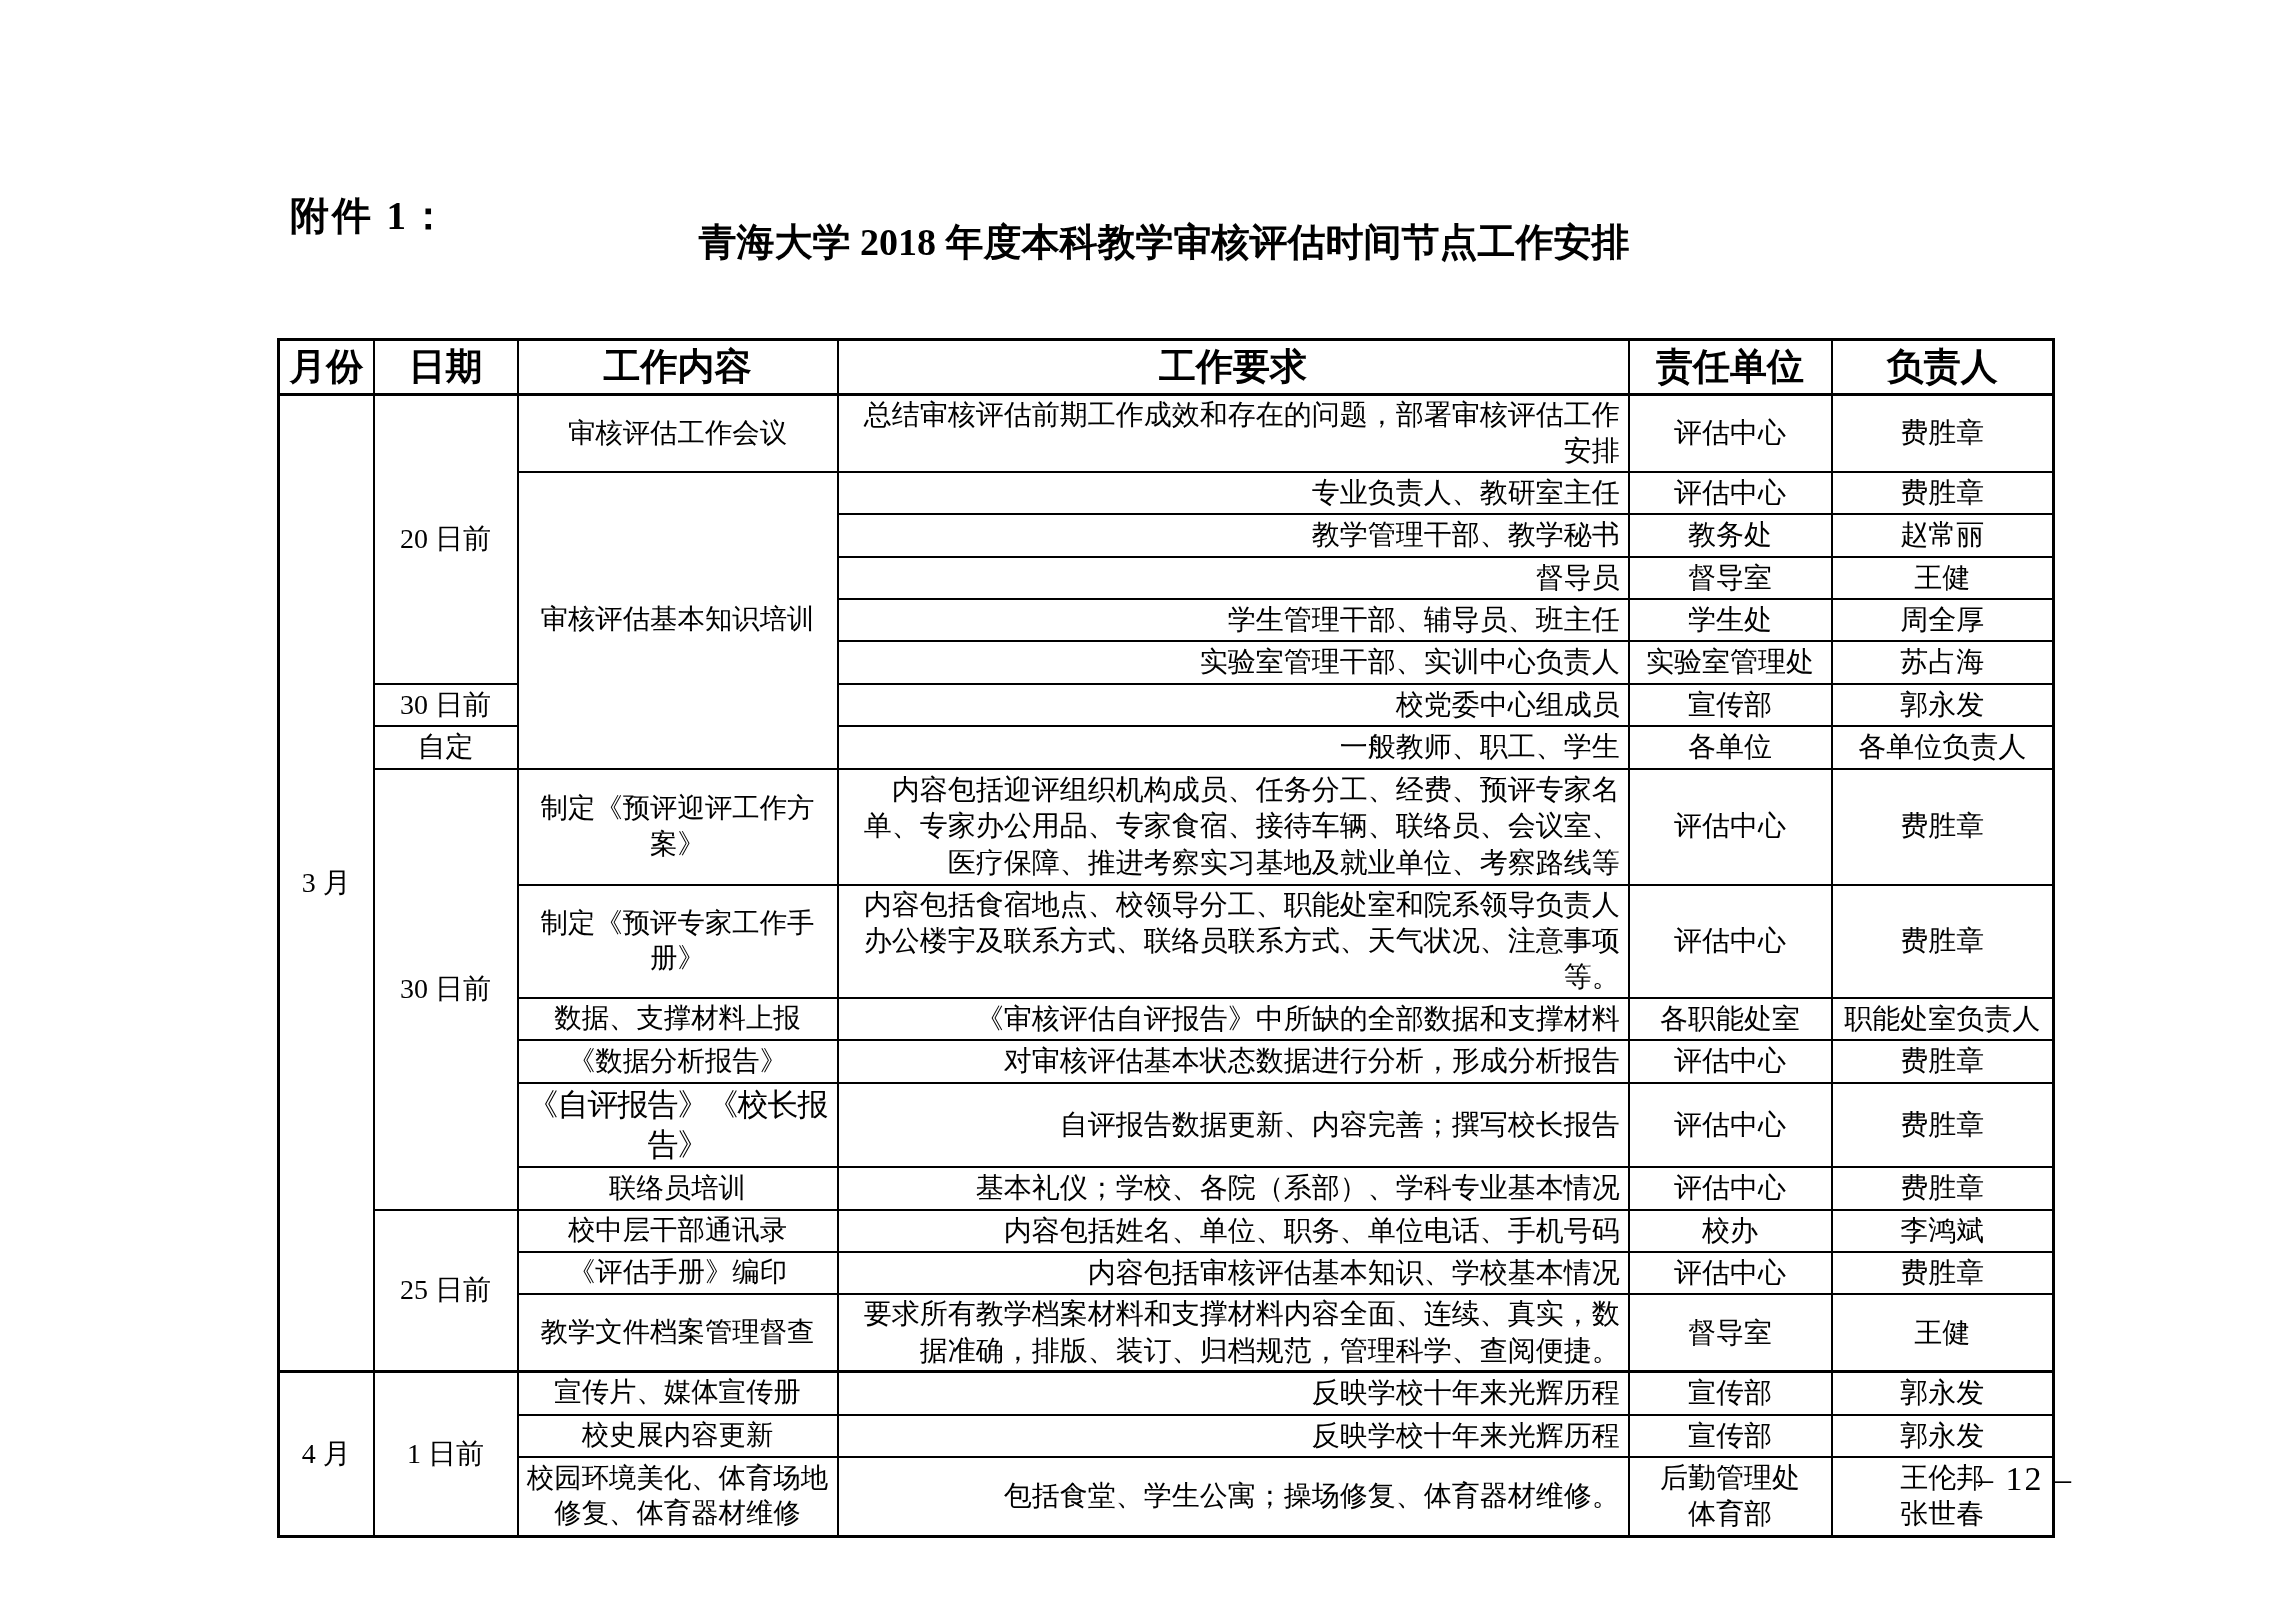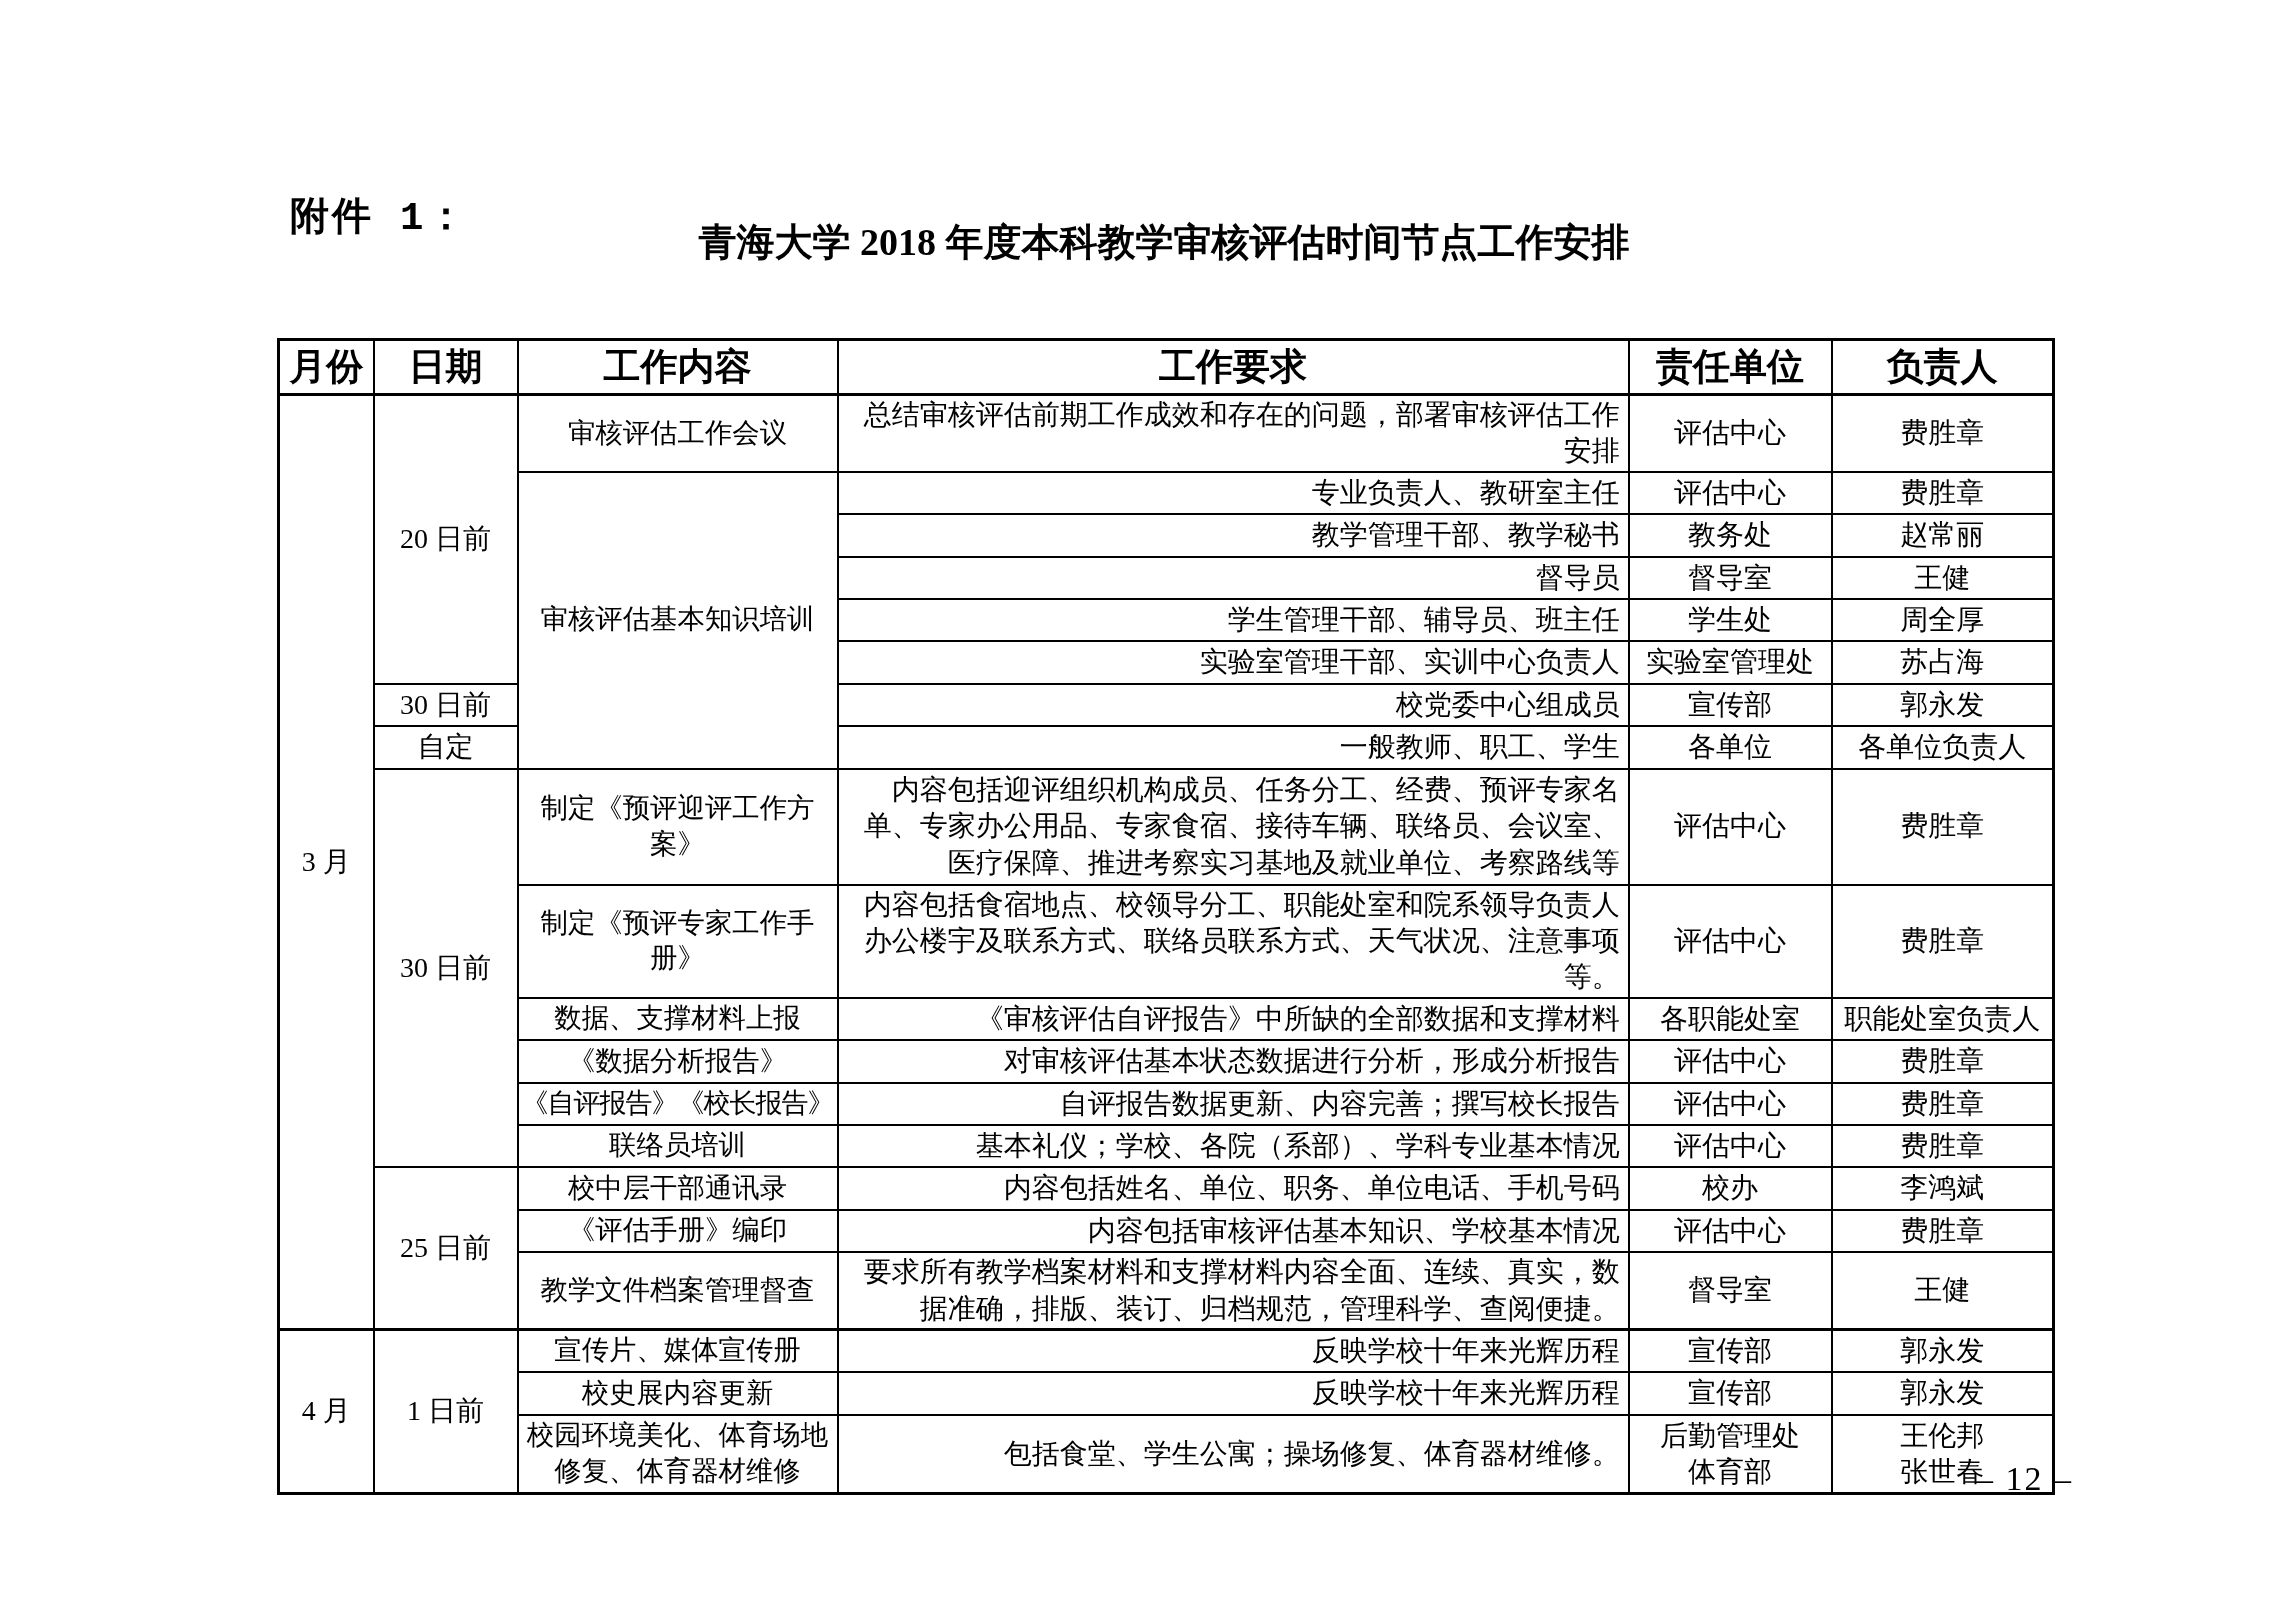--- a/index.html
+++ b/index.html
@@ -6,21 +6,21 @@
   .page{
     position:relative;
     width:2293px;height:1621px;
     background:#ffffff;
     color:#000;
     font-family:"Liberation Serif","DejaVu Serif",serif;
     overflow:hidden;
   }
   .attachment{
     position:absolute;left:290px;top:189px;
-    font-family:Liberation Mono, monospace;
+    font-family:Liberation Serif, serif;
     font-size:39px;font-weight:600;letter-spacing:2.9px;
   }
   .doc-title{
     position:absolute;left:277px;top:217px;width:1774px;
     text-align:center;
     font-size:38px;font-weight:bold;
     white-space:nowrap;
   }
   table.schedule{
     position:absolute;left:277px;top:338px;
@@ -36,21 +36,21 @@
     white-space:pre-line;
     overflow:hidden;
   }
   .schedule th{
     font-size:37px;font-weight:bold;
     border-bottom:3.9px solid #000;
     padding:2px 2px;
   }
   .schedule td.req{text-align:right;padding:1px 7.8px 1px 5.9px;}
   .schedule td.content{font-size:27.4px;padding:1px 2px;}
-  .schedule td.content.tight{font-size:27px;letter-spacing:-1px;border-radius:15px;}
+  .schedule td.content.tight{font-size:31px;letter-spacing:-1px;border-radius:15px;}
   .schedule tr.sec td{border-top:3.9px solid #000;}
   .pagenum{
     position:absolute;left:1857px;top:1460px;width:216px;
     text-align:right;font-size:34px;letter-spacing:2px;
   }
 </style>
 </head>
 <body>
 
 <div class="page">

